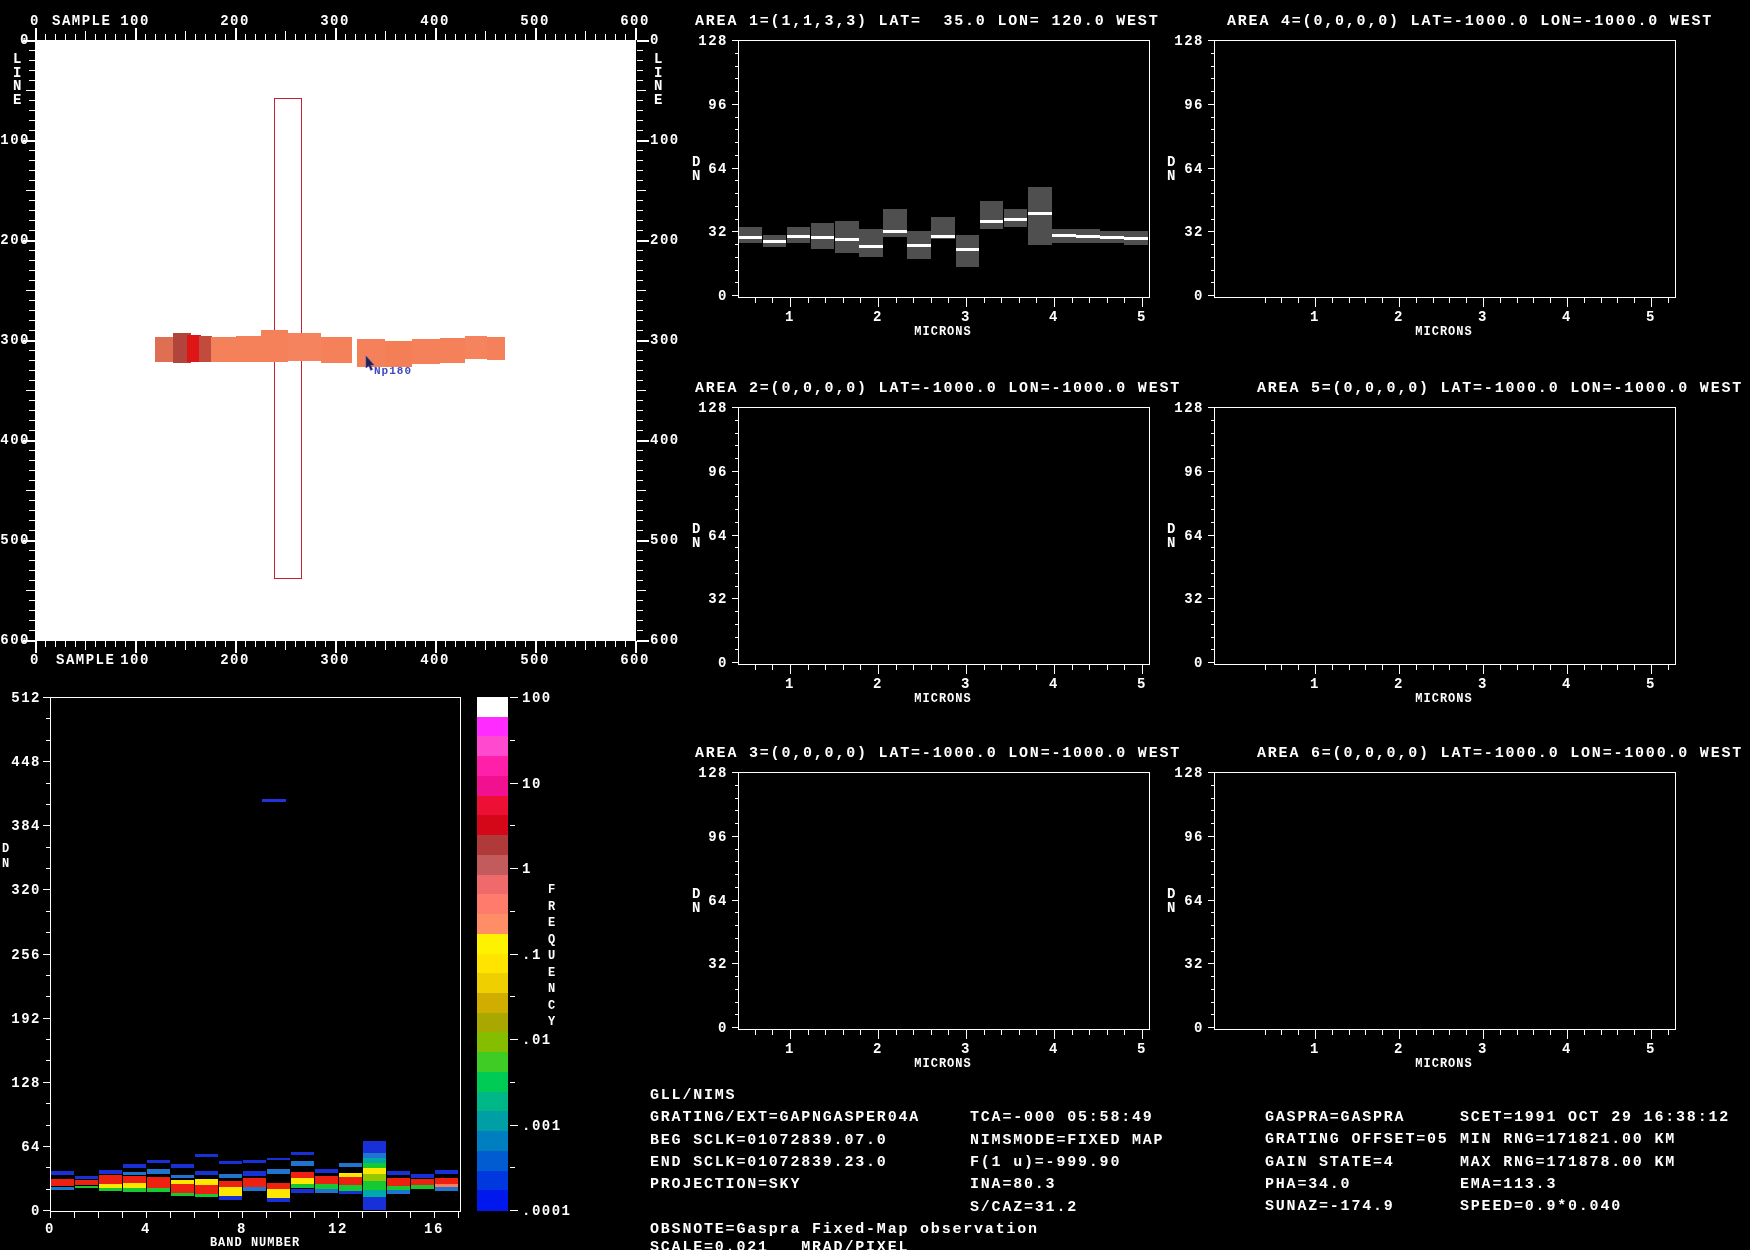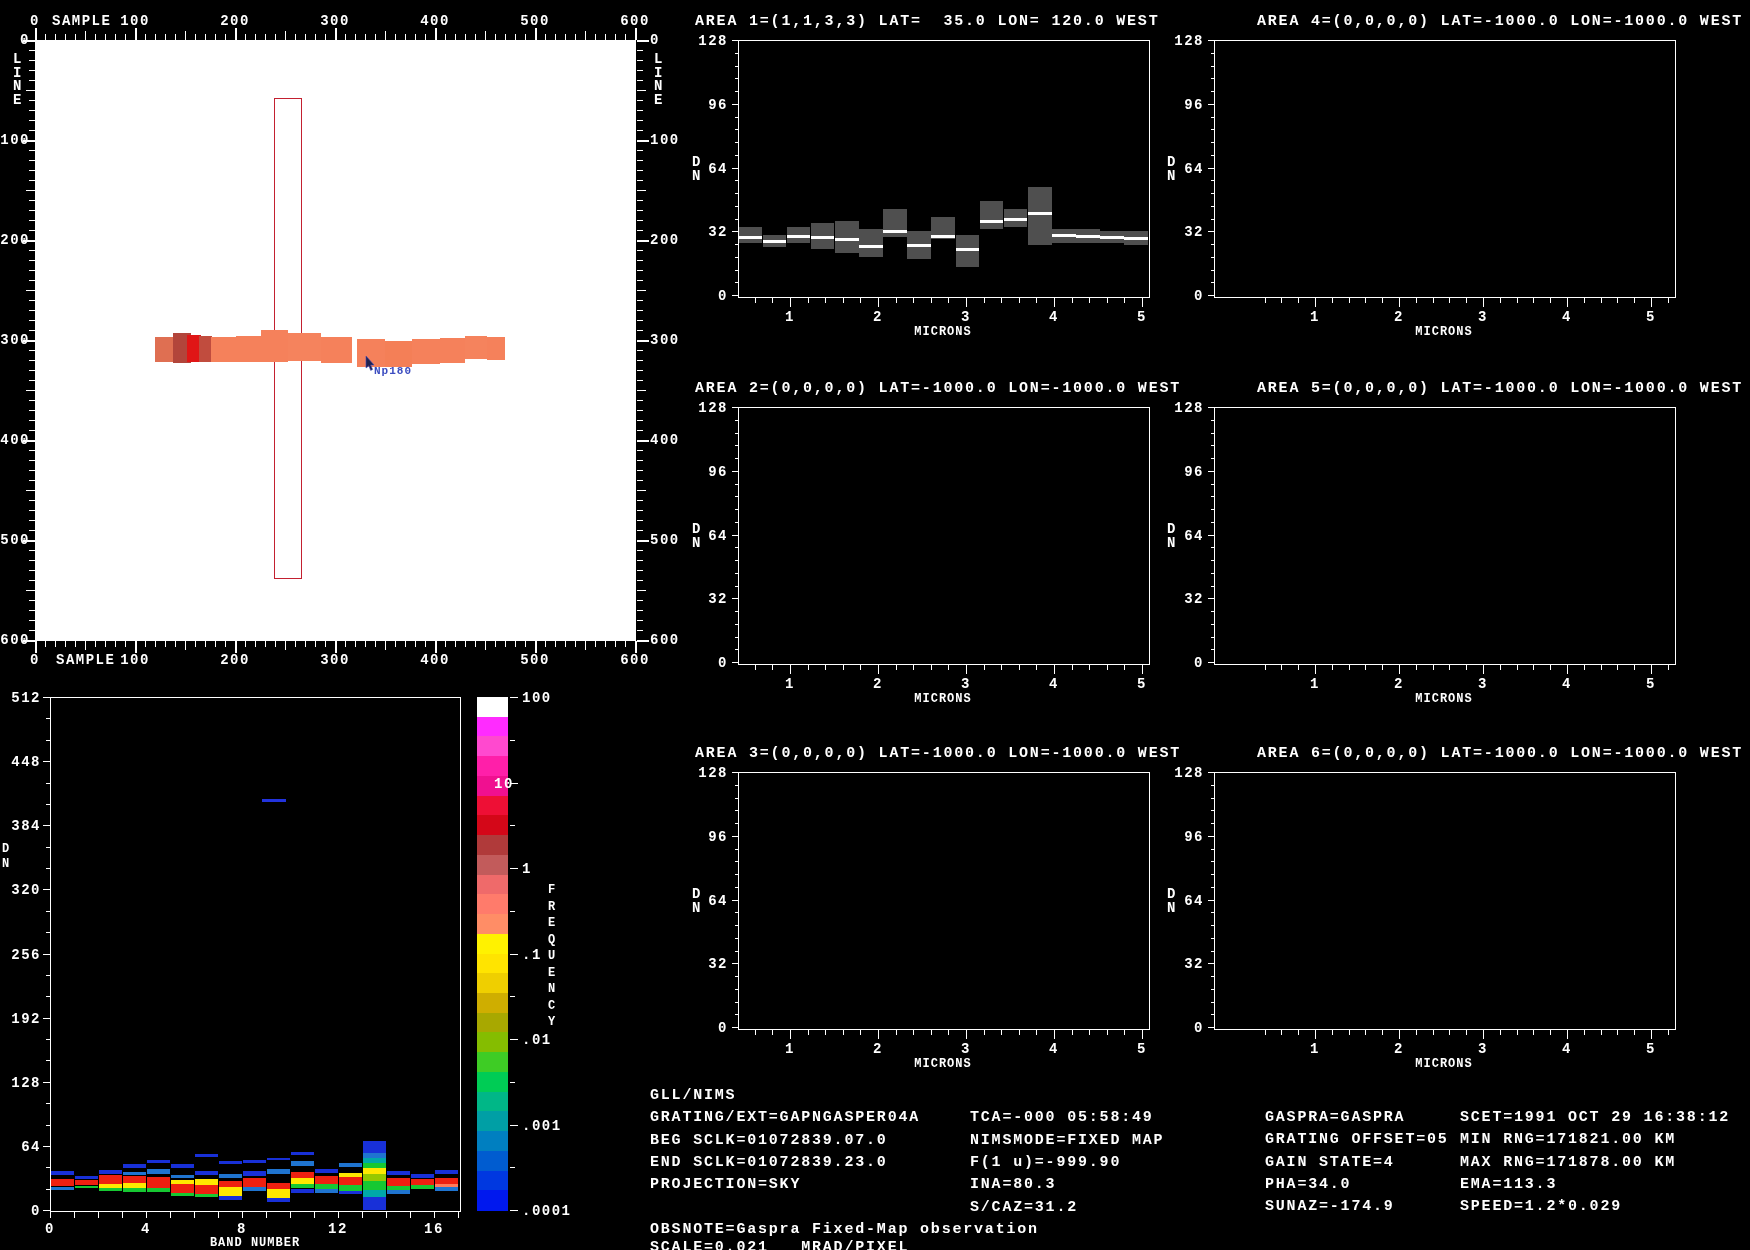--- a/index.html
+++ b/index.html
@@ -291,21 +291,21 @@
       <div style="position: absolute; left: 477px; top: 1091.62px; width: 31px; height: 20.3308px; background: rgb(0, 183, 135);"></div>
       <div style="position: absolute; left: 477px; top: 1111.35px; width: 31px; height: 20.3308px; background: rgb(0, 159, 165);"></div>
       <div style="position: absolute; left: 477px; top: 1131.08px; width: 31px; height: 20.3308px; background: rgb(0, 127, 192);"></div>
       <div style="position: absolute; left: 477px; top: 1150.81px; width: 31px; height: 20.3308px; background: rgb(0, 92, 208);"></div>
       <div style="position: absolute; left: 477px; top: 1170.54px; width: 31px; height: 20.3308px; background: rgb(0, 56, 224);"></div>
       <div style="position: absolute; left: 477px; top: 1190.27px; width: 31px; height: 20.3308px; background: rgb(0, 24, 238);"></div>
       <div style="position: absolute; left: 510px; top: 697px; width: 8px; height: 1px; background: rgb(255, 255, 255);"></div>
       <span class="lbl " style="left: 522px; top: 691px;">100</span>
       <div style="position: absolute; left: 510px; top: 739.75px; width: 5px; height: 1px; background: rgb(255, 255, 255);"></div>
       <div style="position: absolute; left: 510px; top: 782.5px; width: 8px; height: 1px; background: rgb(255, 255, 255);"></div>
-      <span class="lbl " style="left: 494px; top: 776.5px;">10</span>
+      <span class="lbl " style="left: 522px; top: 776.5px;">10</span>
       <div style="position: absolute; left: 510px; top: 825.25px; width: 5px; height: 1px; background: rgb(255, 255, 255);"></div>
       <div style="position: absolute; left: 510px; top: 868px; width: 8px; height: 1px; background: rgb(255, 255, 255);"></div>
       <span class="lbl " style="left: 522px; top: 862px;">1</span>
       <div style="position: absolute; left: 510px; top: 910.75px; width: 5px; height: 1px; background: rgb(255, 255, 255);"></div>
       <div style="position: absolute; left: 510px; top: 953.5px; width: 8px; height: 1px; background: rgb(255, 255, 255);"></div>
       <span class="lbl " style="left: 522px; top: 947.5px;">.1</span>
       <div style="position: absolute; left: 510px; top: 996.25px; width: 5px; height: 1px; background: rgb(255, 255, 255);"></div>
       <div style="position: absolute; left: 510px; top: 1039px; width: 8px; height: 1px; background: rgb(255, 255, 255);"></div>
       <span class="lbl " style="left: 522px; top: 1033px;">.01</span>
       <div style="position: absolute; left: 510px; top: 1081.75px; width: 5px; height: 1px; background: rgb(255, 255, 255);"></div>
@@ -536,21 +536,21 @@
       <span class="lbl " style="left: 790px; top: 1042px; transform: translateX(-50%);">1</span>
       <span class="lbl " style="left: 878px; top: 1042px; transform: translateX(-50%);">2</span>
       <span class="lbl " style="left: 966px; top: 1042px; transform: translateX(-50%);">3</span>
       <span class="lbl " style="left: 1054px; top: 1042px; transform: translateX(-50%);">4</span>
       <span class="lbl " style="left: 1142px; top: 1042px; transform: translateX(-50%);">5</span>
       <span class="lbl fs12" style="left: 943px; top: 1058px; transform: translateX(-50%);">MICRONS</span>
       <span class="lbl " style="left: 692px; top: 887px;">D</span>
       <span class="lbl " style="left: 692px; top: 901px;">N</span>
     </div>
   <div class="spec">
-    <span class="lbl fs15" style="left: 1257px; top: 14px; text-align: right;">AREA 4=(0,0,0,0) LAT=-1000.0 LON=-1000.0 WEST</span>
+    <span class="lbl fs15" style="left: 1227px; top: 14px; text-align: right;">AREA 4=(0,0,0,0) LAT=-1000.0 LON=-1000.0 WEST</span>
       <div style="position: absolute; left: 1214px; top: 40px; width: 460px; height: 256px; border: 1px solid rgb(255, 255, 255);"></div>
       <div style="position: absolute; left: 1208px; top: 40px; width: 6px; height: 1px; background: rgb(255, 255, 255);"></div>
       <span class="lbl " style="left: 1204px; top: 34px; transform: translateX(-100%);">128</span>
       <div style="position: absolute; left: 1208px; top: 103.75px; width: 6px; height: 1px; background: rgb(255, 255, 255);"></div>
       <span class="lbl " style="left: 1204px; top: 97.75px; transform: translateX(-100%);">96</span>
       <div style="position: absolute; left: 1208px; top: 167.5px; width: 6px; height: 1px; background: rgb(255, 255, 255);"></div>
       <span class="lbl " style="left: 1204px; top: 161.5px; transform: translateX(-100%);">64</span>
       <div style="position: absolute; left: 1208px; top: 231.25px; width: 6px; height: 1px; background: rgb(255, 255, 255);"></div>
       <span class="lbl " style="left: 1204px; top: 225.25px; transform: translateX(-100%);">32</span>
       <div style="position: absolute; left: 1208px; top: 295px; width: 6px; height: 1px; background: rgb(255, 255, 255);"></div>
@@ -749,15 +749,15 @@
   <div class="grp" id="infoRight">
       <span class="lbl fs15" style="left: 1265px; top: 1110px;">GASPRA=GASPRA</span>
       <span class="lbl fs15" style="left: 1460px; top: 1110px;">SCET=1991 OCT 29 16:38:12</span>
       <span class="lbl fs15" style="left: 1265px; top: 1132.3px;">GRATING OFFSET=05</span>
       <span class="lbl fs15" style="left: 1460px; top: 1132.3px;">MIN RNG=171821.00 KM</span>
       <span class="lbl fs15" style="left: 1265px; top: 1154.6px;">GAIN STATE=4</span>
       <span class="lbl fs15" style="left: 1460px; top: 1154.6px;">MAX RNG=171878.00 KM</span>
       <span class="lbl fs15" style="left: 1265px; top: 1176.9px;">PHA=34.0</span>
       <span class="lbl fs15" style="left: 1460px; top: 1176.9px;">EMA=113.3</span>
       <span class="lbl fs15" style="left: 1265px; top: 1199.2px;">SUNAZ=-174.9</span>
-      <span class="lbl fs15" style="left: 1460px; top: 1199.2px;">SPEED=1.2*0.029</span>
+      <span class="lbl fs15" style="left: 1460px; top: 1199.2px;">SPEED=0.9*0.040</span>
     </div>
 </div>
 
 </body></html>

